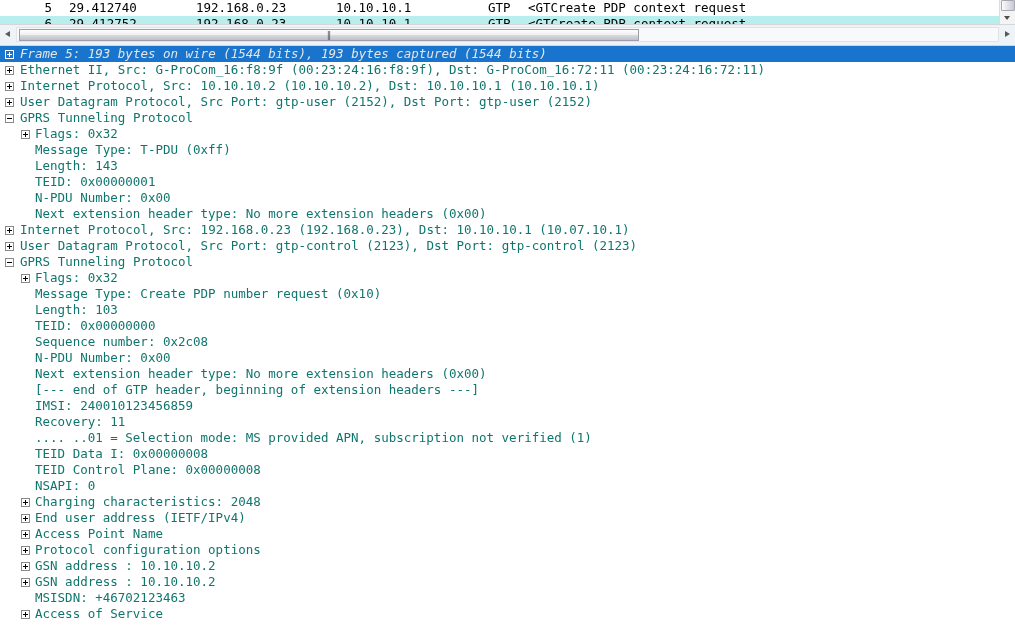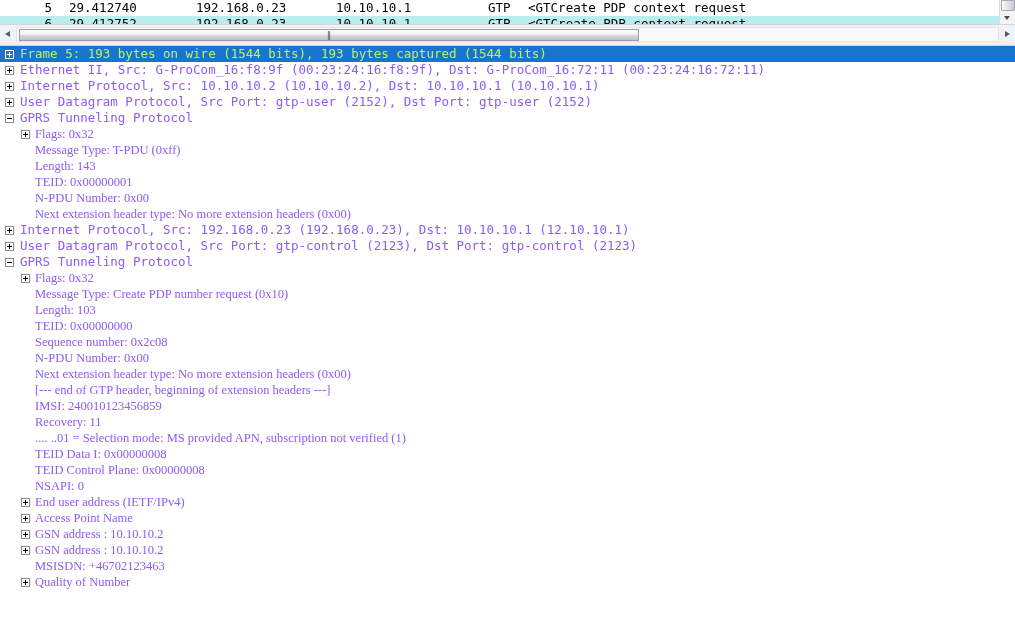--- a/index.html
+++ b/index.html
@@ -166,25 +166,26 @@
     background: #ffffff;
     height: 599px;
     overflow: hidden;
   }
   .tree-row {
     position: relative;
     height: 16px;
     line-height: 16px;
     white-space: nowrap;
     font-size: 12.5px;
-    color: #8b5cf6;
+    color: #0f766e;
   }
   .tree-row.selected {
     background: #1874cd;
-    color: #bef264;
+    color: #e5e5e5;
+    font-style: italic;
   }
   .tree-row .label {
     position: absolute;
     top: 0;
     height: 16px;
     line-height: 16px;
     white-space: nowrap;
   }
 
   
@@ -221,21 +222,21 @@
   }
   .tree-row.selected .exp::before,
   .tree-row.selected .exp.plus::after {
     background: #ffffff;
   }
 
   
   .d0 .exp   { left: 5px; }
   .d0 .label { left: 20px; }
   .d1 .exp   { left: 21px; }
-  .d1 .label { left: 35px; font-family: Liberation Serif, serif; }
+  .d1 .label { left: 35px; }
 </style>
 </head>
 <body>
 
 <div class="packet-list-pane">
   <div class="plist-viewport">
 
   <div class="plist-row row-white">
         <span class="col col-no">5</span>
         <span class="col col-time">29.412740</span>
@@ -311,21 +312,21 @@
       <span class="label">TEID: 0x00000001</span>
     </div>
     <div class="tree-row d1">
       <span class="label">N-PDU Number: 0x00</span>
     </div>
     <div class="tree-row d1">
       <span class="label">Next extension header type: No more extension headers (0x00)</span>
     </div>
     <div class="tree-row d0">
       <span class="exp plus"></span>
-      <span class="label">Internet Protocol, Src: 192.168.0.23 (192.168.0.23), Dst: 10.10.10.1 (12.10.10.1)</span>
+      <span class="label">Internet Protocol, Src: 192.168.0.23 (192.168.0.23), Dst: 10.10.10.1 (10.07.10.1)</span>
     </div>
     <div class="tree-row d0">
       <span class="exp plus"></span>
       <span class="label">User Datagram Protocol, Src Port: gtp-control (2123), Dst Port: gtp-control (2123)</span>
     </div>
     <div class="tree-row d0">
       <span class="exp minus"></span>
       <span class="label">GPRS Tunneling Protocol</span>
     </div>
     <div class="tree-row d1">
@@ -366,34 +367,42 @@
       <span class="label">TEID Data I: 0x00000008</span>
     </div>
     <div class="tree-row d1">
       <span class="label">TEID Control Plane: 0x00000008</span>
     </div>
     <div class="tree-row d1">
       <span class="label">NSAPI: 0</span>
     </div>
     <div class="tree-row d1">
       <span class="exp plus"></span>
+      <span class="label">Charging characteristics: 2048</span>
+    </div>
+    <div class="tree-row d1">
+      <span class="exp plus"></span>
       <span class="label">End user address (IETF/IPv4)</span>
     </div>
     <div class="tree-row d1">
       <span class="exp plus"></span>
       <span class="label">Access Point Name</span>
     </div>
     <div class="tree-row d1">
       <span class="exp plus"></span>
+      <span class="label">Protocol configuration options</span>
+    </div>
+    <div class="tree-row d1">
+      <span class="exp plus"></span>
       <span class="label">GSN address : 10.10.10.2</span>
     </div>
     <div class="tree-row d1">
       <span class="exp plus"></span>
       <span class="label">GSN address : 10.10.10.2</span>
     </div>
     <div class="tree-row d1">
       <span class="label">MSISDN: +46702123463</span>
     </div>
     <div class="tree-row d1">
       <span class="exp plus"></span>
-      <span class="label">Quality of Number</span>
+      <span class="label">Access of Service</span>
     </div>
   </div>
 
 </body></html>

